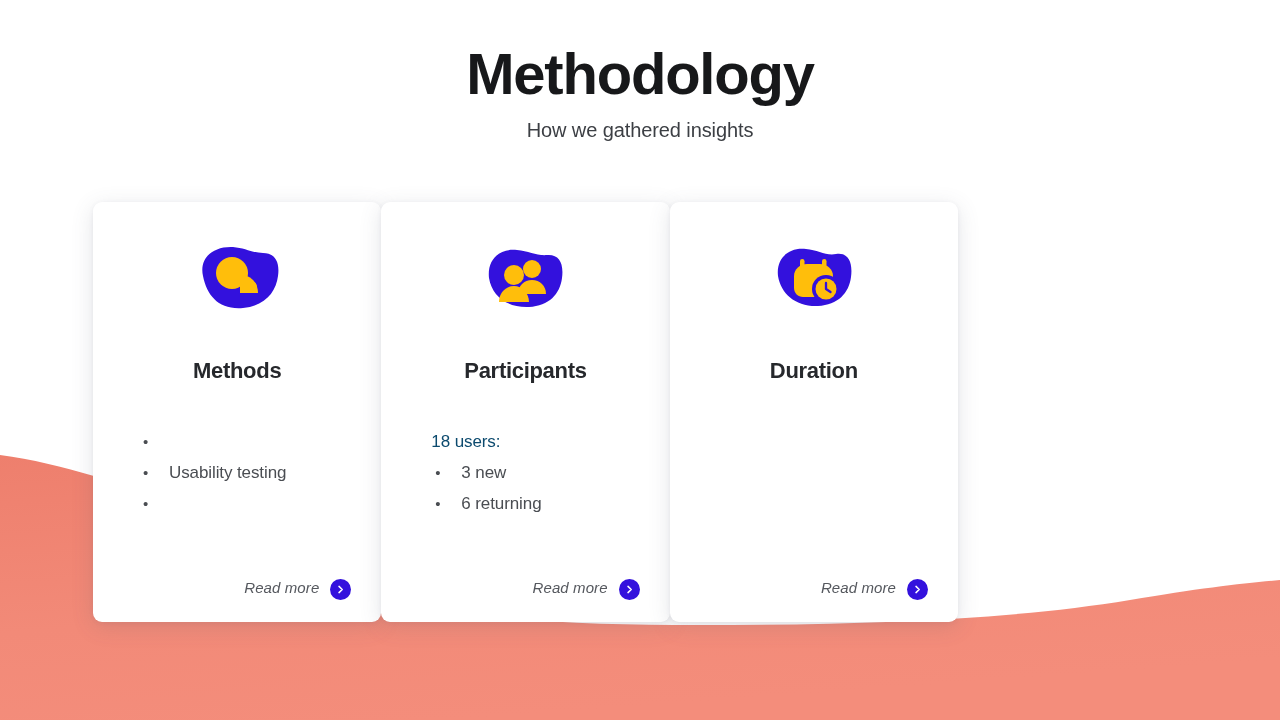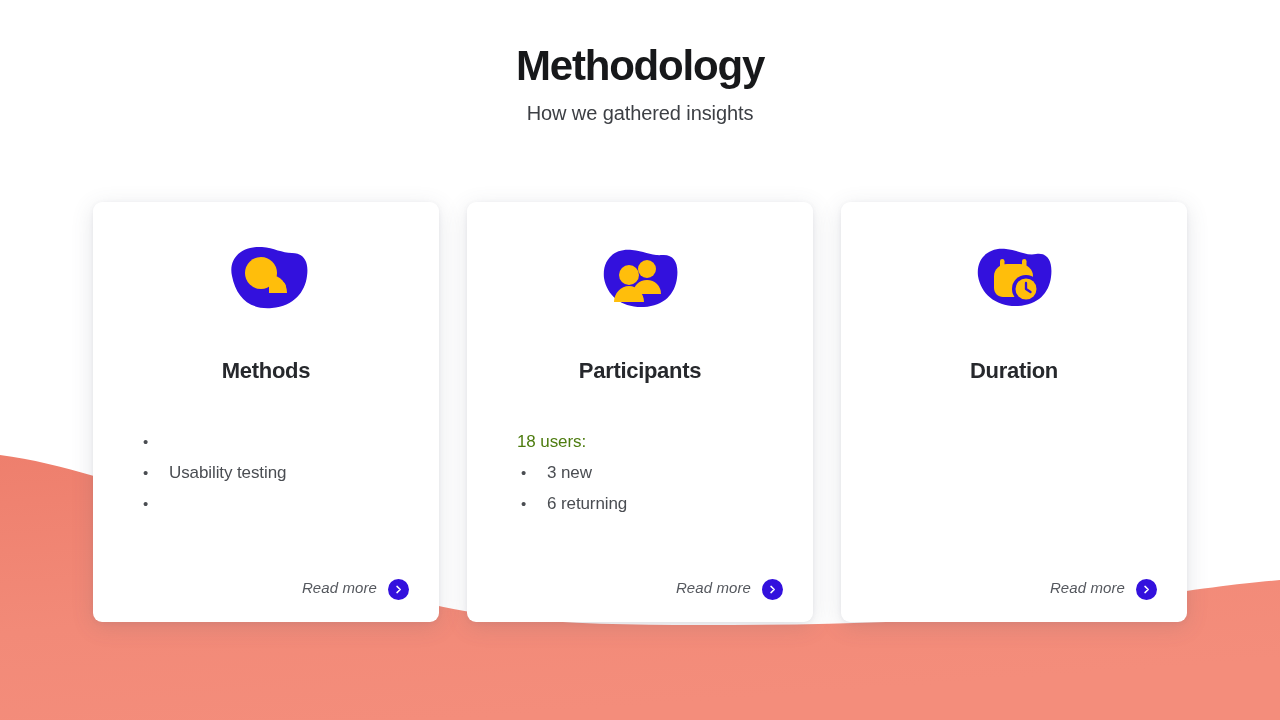--- a/index.html
+++ b/index.html
@@ -29,39 +29,39 @@
 
   
   .header {
     position:absolute;
     left:0; top:44px;
     width:1280px;
     text-align:center;
     z-index:3;
   }
   .page-title {
-    font-size:42px;
+    font-size:58px;
     font-weight:bold;
     letter-spacing:-1.2px;
     color:#17181a;
     line-height:1.05;
   }
   .page-subtitle {
     margin-top:14px;
     font-size:20px;
     font-weight:400;
     color:#3c3f44;
     letter-spacing:-0.1px;
   }
 
   
   .cards {
     position:absolute;
     left:93px; top:202px;
-    width:1094px; height:420px;
+    width:865px; height:420px;
     display:flex;
     justify-content:space-between;
     z-index:2;
   }
 
   .card {
     position:relative;
     width:346px;
     height:420px;
     background:#ffffff;
@@ -97,21 +97,21 @@
     width:100%;
     display:flex;
     flex-direction:column;
     align-items:flex-start;
     padding-left:24px;
   }
   .card-body.centered-block { padding-left:40px; }
 
   .body-line {
     font-size:17px;
-    color:#4d7c0f;
+    color:#0c4a6e;
     line-height:31px;
     letter-spacing:-0.1px;
     white-space:nowrap;
   }
 
   .bullet-line {
     display:flex;
     align-items:baseline;
     font-size:17px;
     color:#4a4d52;

